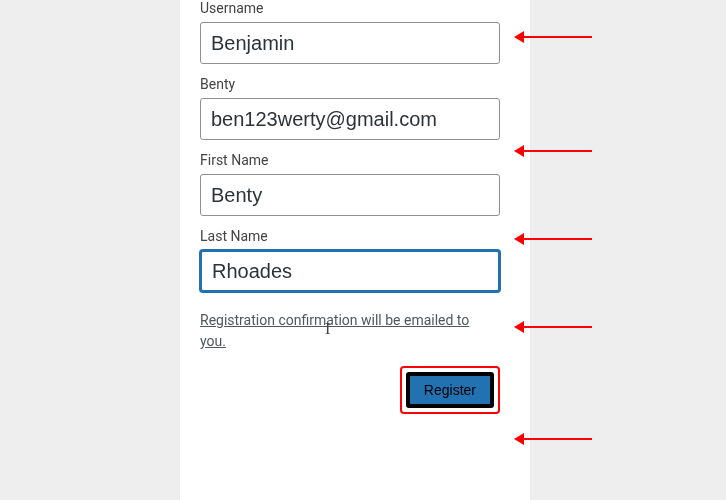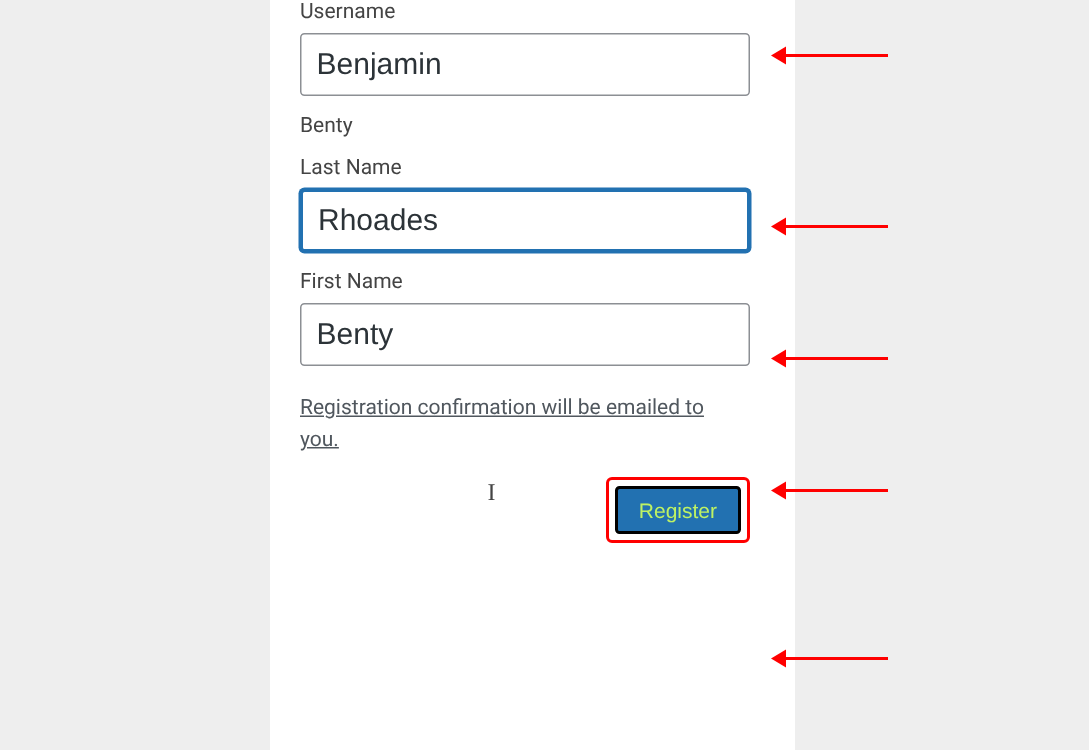--- a/index.html
+++ b/index.html
@@ -63,22 +63,22 @@
       width: 300px;
     }
     .highlight-box {
       border: 2px solid #ff0000;
       border-radius: 4px;
       padding: 4px;
       display: inline-block;
     }
     .register-btn {
       background: #2271b1;
-      border: 2px solid #000000;
-      color: #bef264;
+      border: 4px solid #000000;
+      color: #000000;
       font-size: 14px;
       padding: 6px 14px;
       border-radius: 3px;
       cursor: pointer;
     }
     .arrow {
       position: absolute;
       height: 2px;
       background: #ff0000;
     }
@@ -105,30 +105,31 @@
 
 <div class="form-card">
 
   <div class="field-group">
     <label class="field-label">Username</label>
     <input type="text" class="field-input" value="Benjamin" style="">
   </div>
 
   <div class="field-group">
     <label class="field-label">Benty</label>
+    <input type="text" class="field-input" value="ben123werty@gmail.com" style="">
+  </div>
+
+  <div class="field-group">
+    <label class="field-label">First Name</label>
+    <input type="text" class="field-input" value="Benty" style="">
   </div>
 
   <div class="field-group">
     <label class="field-label">Last Name</label>
     <input type="text" class="field-input focused" value="Rhoades" style="">
-  </div>
-
-  <div class="field-group">
-    <label class="field-label">First Name</label>
-    <input type="text" class="field-input" value="Benty" style="">
   </div>
 
   <p class="confirmation-text">Registration confirmation will be emailed to you.</p>
 
   <div class="register-row">
     <span class="highlight-box">
       <button class="register-btn">Register</button>
     </span>
   </div>
 

